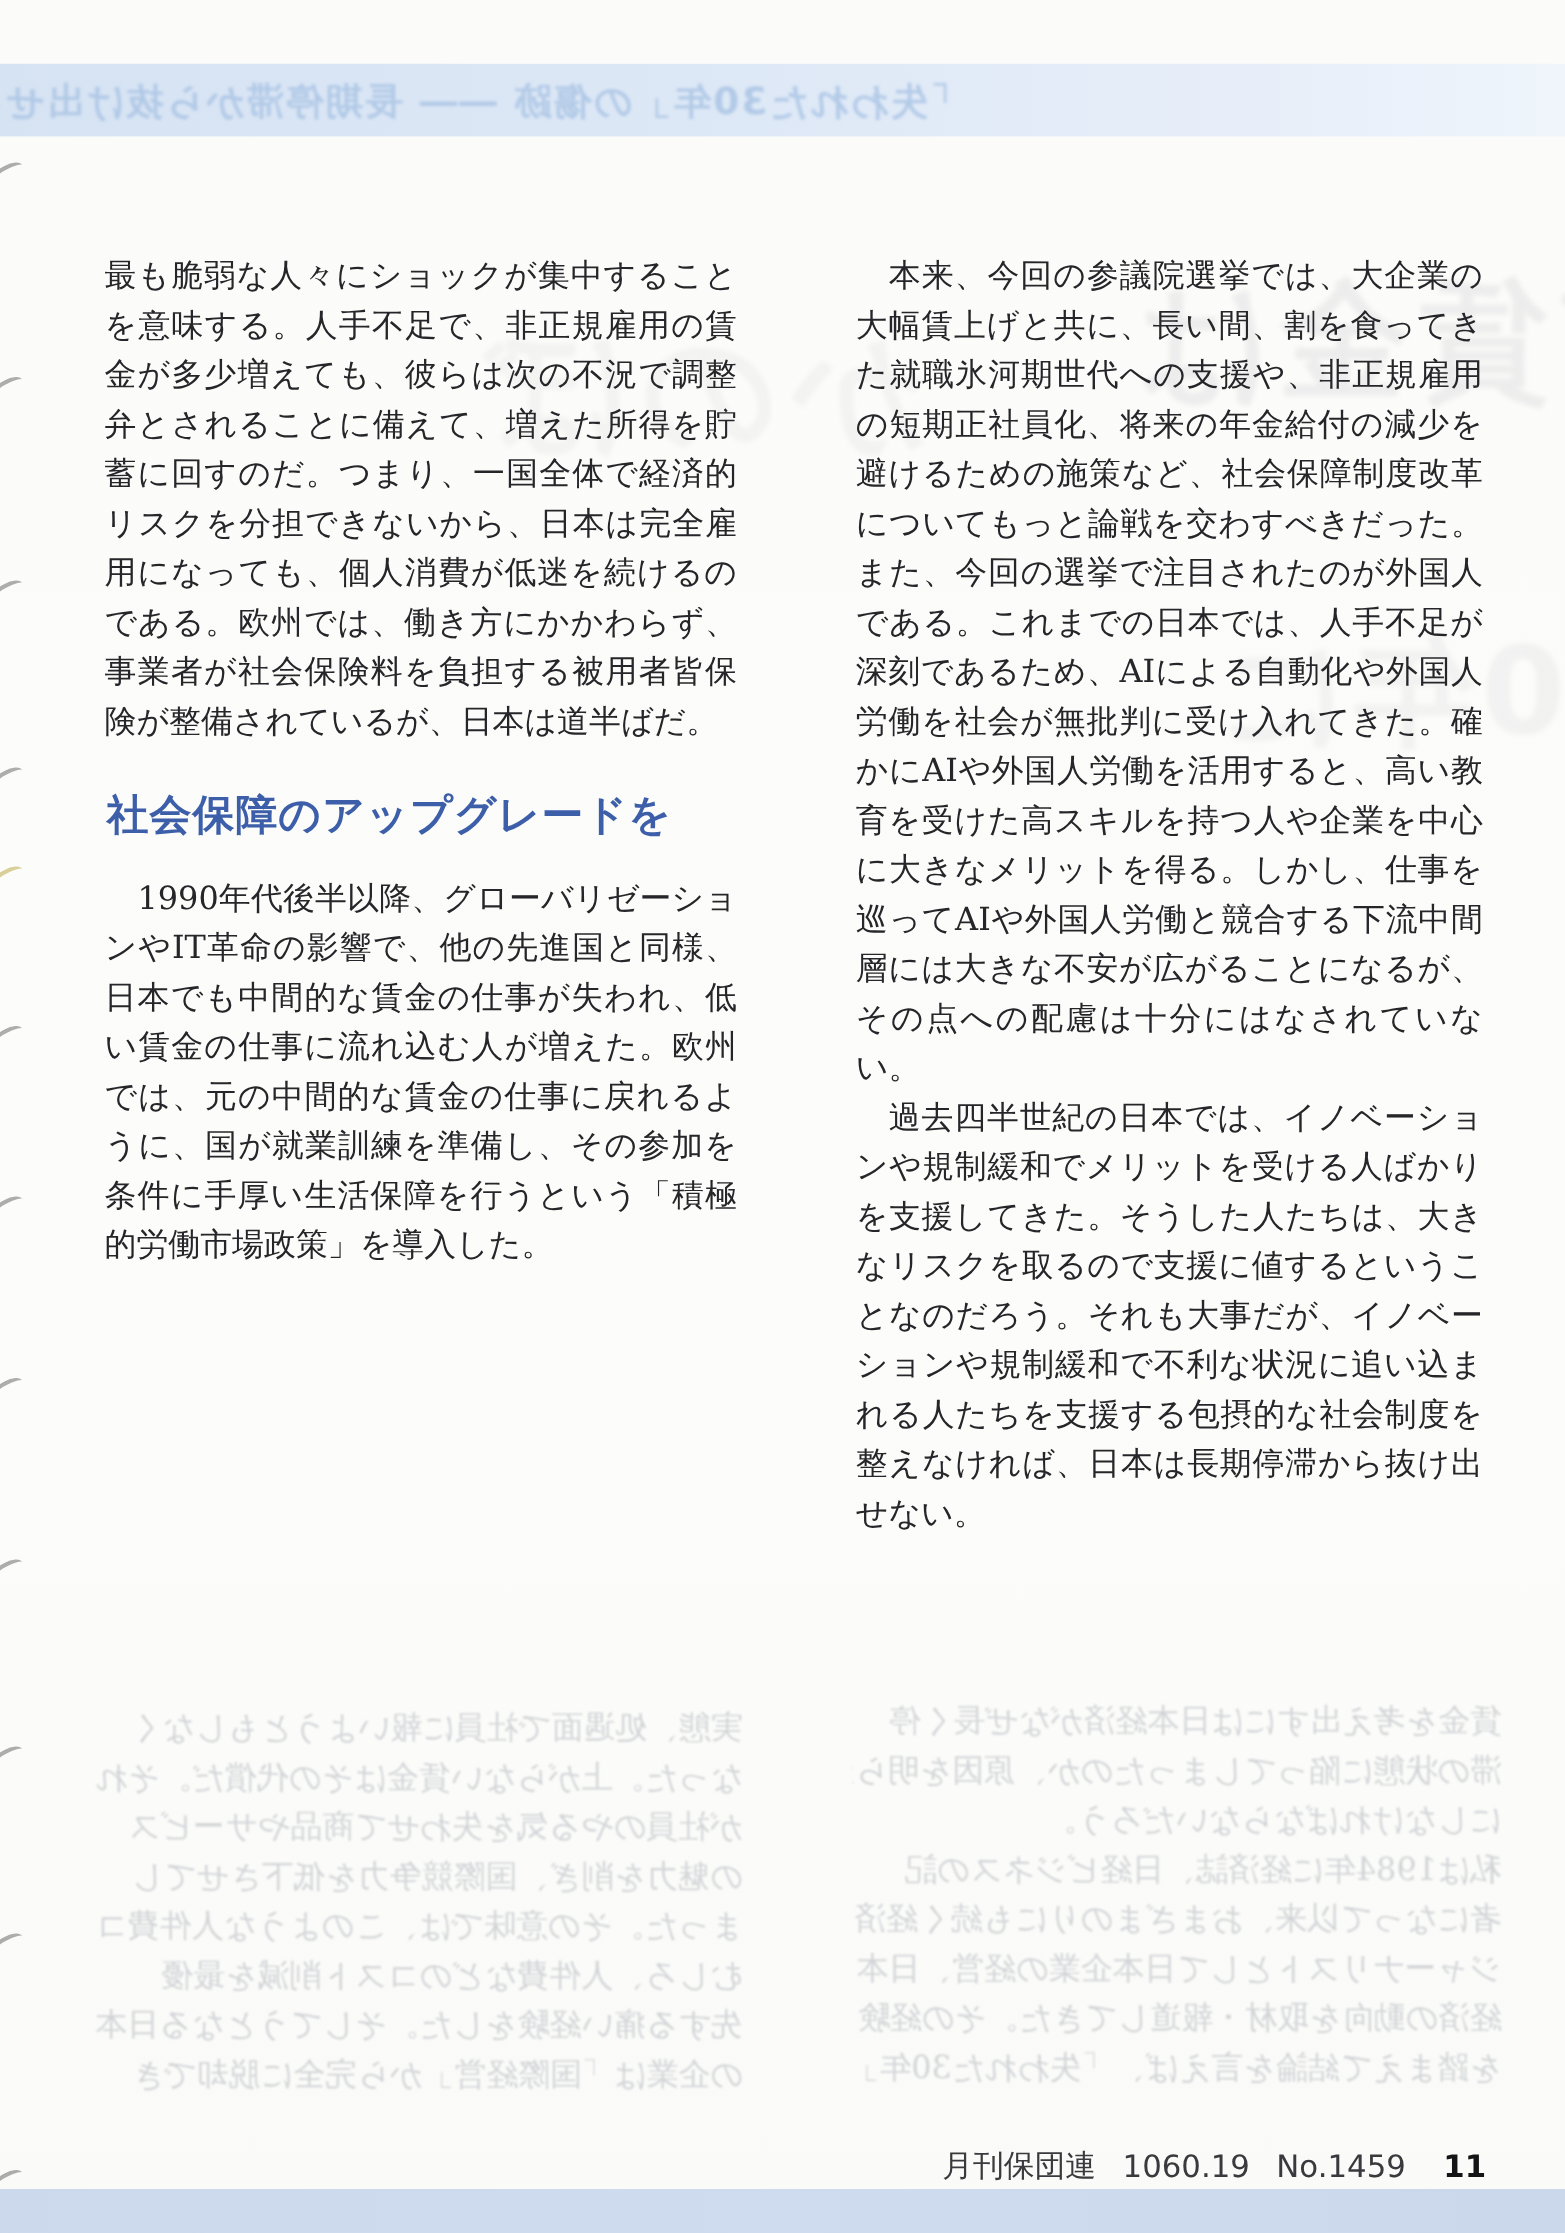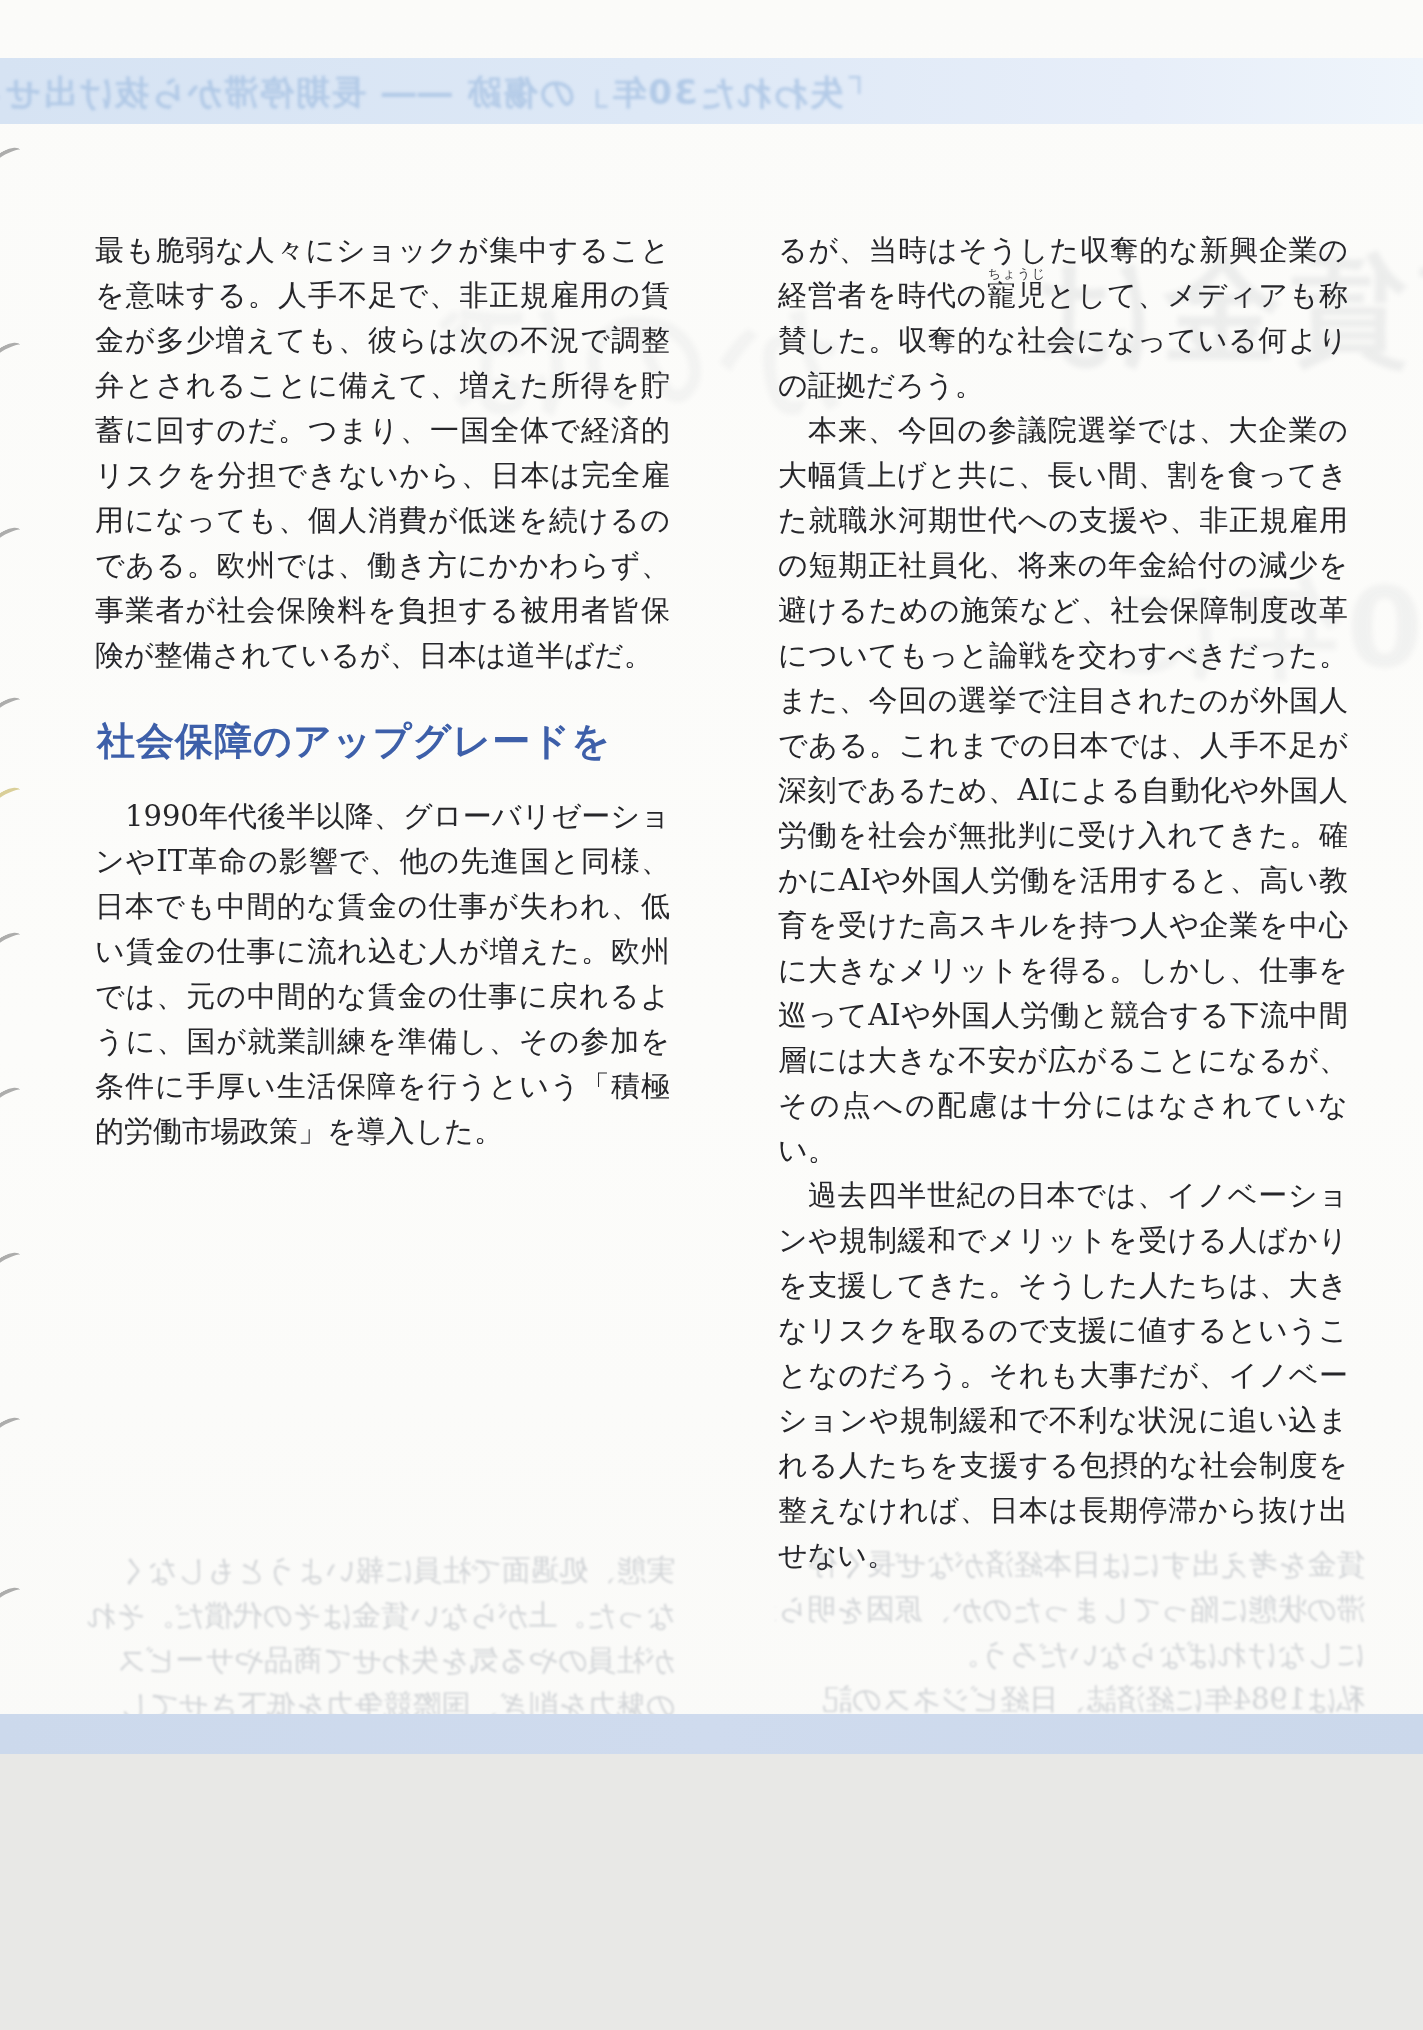--- a/index.html
+++ b/index.html
@@ -1,18 +1,18 @@
 <!DOCTYPE html>
 <html><head>
 <meta charset="utf-8">
 <style>
   html,body { margin:0; padding:0; background:#e8e8e6; }
   .page {
     position:relative;
-    width:1423px; height:1754px;
+    width:1423px; height:2030px;
     margin:0 auto;
     background:linear-gradient(180deg,#fbfbf9 0%, #fcfcfa 60%, #fafaf8 100%);
     overflow:hidden;
     font-family:"DejaVu Serif", serif;
   }
 
   
   .top-band {
     position:absolute; left:0; top:58px; width:1423px; height:66px;
     background:linear-gradient(90deg,#d6e3f3 0%, #dde8f6 45%, #e7eef9 80%, #eff5fb 100%);
@@ -110,21 +110,20 @@
         <p>最も脆弱な人々にショックが集中することを意味する。人手不足で、非正規雇用の賃金が多少増えても、彼らは次の不況で調整弁とされることに備えて、増えた所得を貯蓄に回すのだ。つまり、一国全体で経済的リスクを分担できないから、日本は完全雇用になっても、個人消費が低迷を続けるのである。欧州では、働き方にかかわらず、事業者が社会保険料を負担する被用者皆保険が整備されているが、日本は道半ばだ。</p>
       </div>
     <div class="section-heading">社会保障のアップグレードを</div>
     <div>
         <p class="indent">1990年代後半以降、グローバリゼーションやIT革命の影響で、他の先進国と同様、日本でも中間的な賃金の仕事が失われ、低い賃金の仕事に流れ込む人が増えた。欧州では、元の中間的な賃金の仕事に戻れるように、国が就業訓練を準備し、その参加を条件に手厚い生活保障を行うという「積極的労働市場政策」を導入した。</p>
       </div>
   </div>
 
   <div class="col col-right">
     <div>
-        <p>るが、当時はそうした収奪的な新興企業の経営者を時代の<ruby>寵児<rt>ちょうじ</rt></ruby>として、メディアも称賛した。収奪的な社会になっている何よりの証拠だろう。</p>
         <p class="indent">本来、今回の参議院選挙では、大企業の大幅賃上げと共に、長い間、割を食ってきた就職氷河期世代への支援や、非正規雇用の短期正社員化、将来の年金給付の減少を避けるための施策など、社会保障制度改革についてもっと論戦を交わすべきだった。また、今回の選挙で注目されたのが外国人である。これまでの日本では、人手不足が深刻であるため、AIによる自動化や外国人労働を社会が無批判に受け入れてきた。確かにAIや外国人労働を活用すると、高い教育を受けた高スキルを持つ人や企業を中心に大きなメリットを得る。しかし、仕事を巡ってAIや外国人労働と競合する下流中間層には大きな不安が広がることになるが、その点への配慮は十分にはなされていない。</p>
         <p class="indent">過去四半世紀の日本では、イノベーションや規制緩和でメリットを受ける人ばかりを支援してきた。そうした人たちは、大きなリスクを取るので支援に値するということなのだろう。それも大事だが、イノベーションや規制緩和で不利な状況に追い込まれる人たちを支援する包摂的な社会制度を整えなければ、日本は長期停滞から抜け出せない。</p>
       </div>
   </div>
 
   <div class="ghost-block ghost-bl">
       <div>実態、処遇面で社員に報いようともしなく</div>
       <div>なった。上がらない賃金はその代償だ。それ</div>
       <div>が社員のやる気を失わせて商品やサービス</div>
       <div>の魅力を削ぎ、国際競争力を低下させてし</div>

